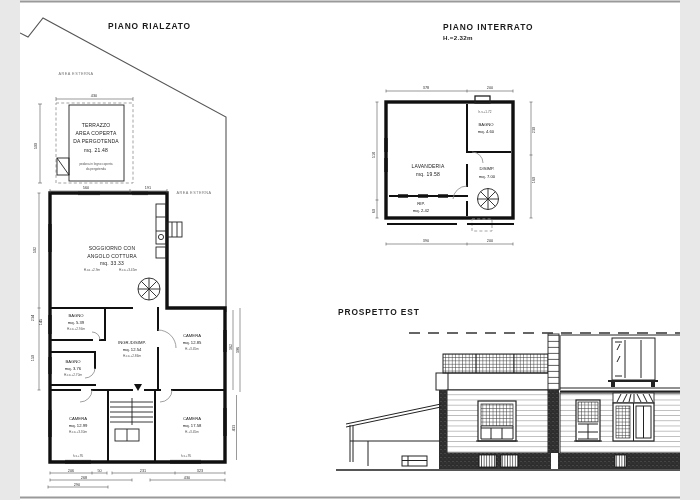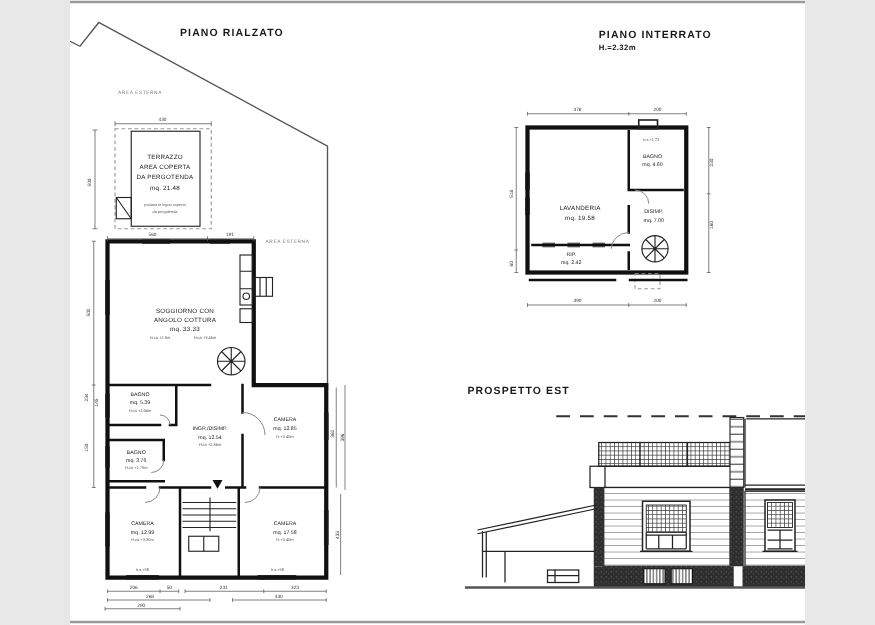--- a/index.html
+++ b/index.html
@@ -1,16 +1,16 @@
 <!DOCTYPE html>
 <html><head>
 <meta charset="utf-8">
 <style>
   html,body{margin:0;padding:0;background:#e8e8e8;}
-  .sheet{position:relative;width:588px;height:500px;background:#ffffff;overflow:hidden;margin:0 auto;}
+  .sheet{position:relative;width:660px;height:500px;background:#ffffff;overflow:hidden;margin:0 auto;}
   svg{display:block;}
   svg text{font-family:"Liberation Sans","DejaVu Sans",sans-serif;fill:#1a1a1a;}
   .title{font-size:8.4px;font-weight:bold;letter-spacing:0.9px;}
   .subtitle{font-size:6.2px;font-weight:bold;letter-spacing:0.3px;}
   .room{font-size:5px;letter-spacing:0.2px;text-anchor:middle;}
   .rooms{font-size:4.2px;text-anchor:middle;}
   .hlab{font-size:3.2px;fill:#555;text-anchor:middle;}
   .dimt{font-size:3.8px;fill:#333;text-anchor:middle;}
   .tiny{font-size:3.1px;fill:#555;text-anchor:middle;}
   .areaext{font-size:3.8px;fill:#777;letter-spacing:0.5px;text-anchor:middle;}

